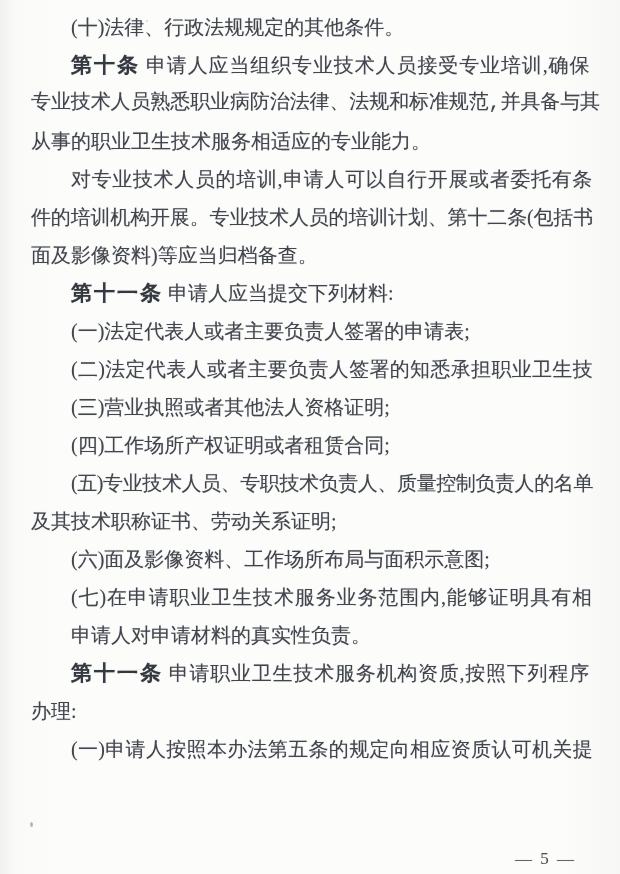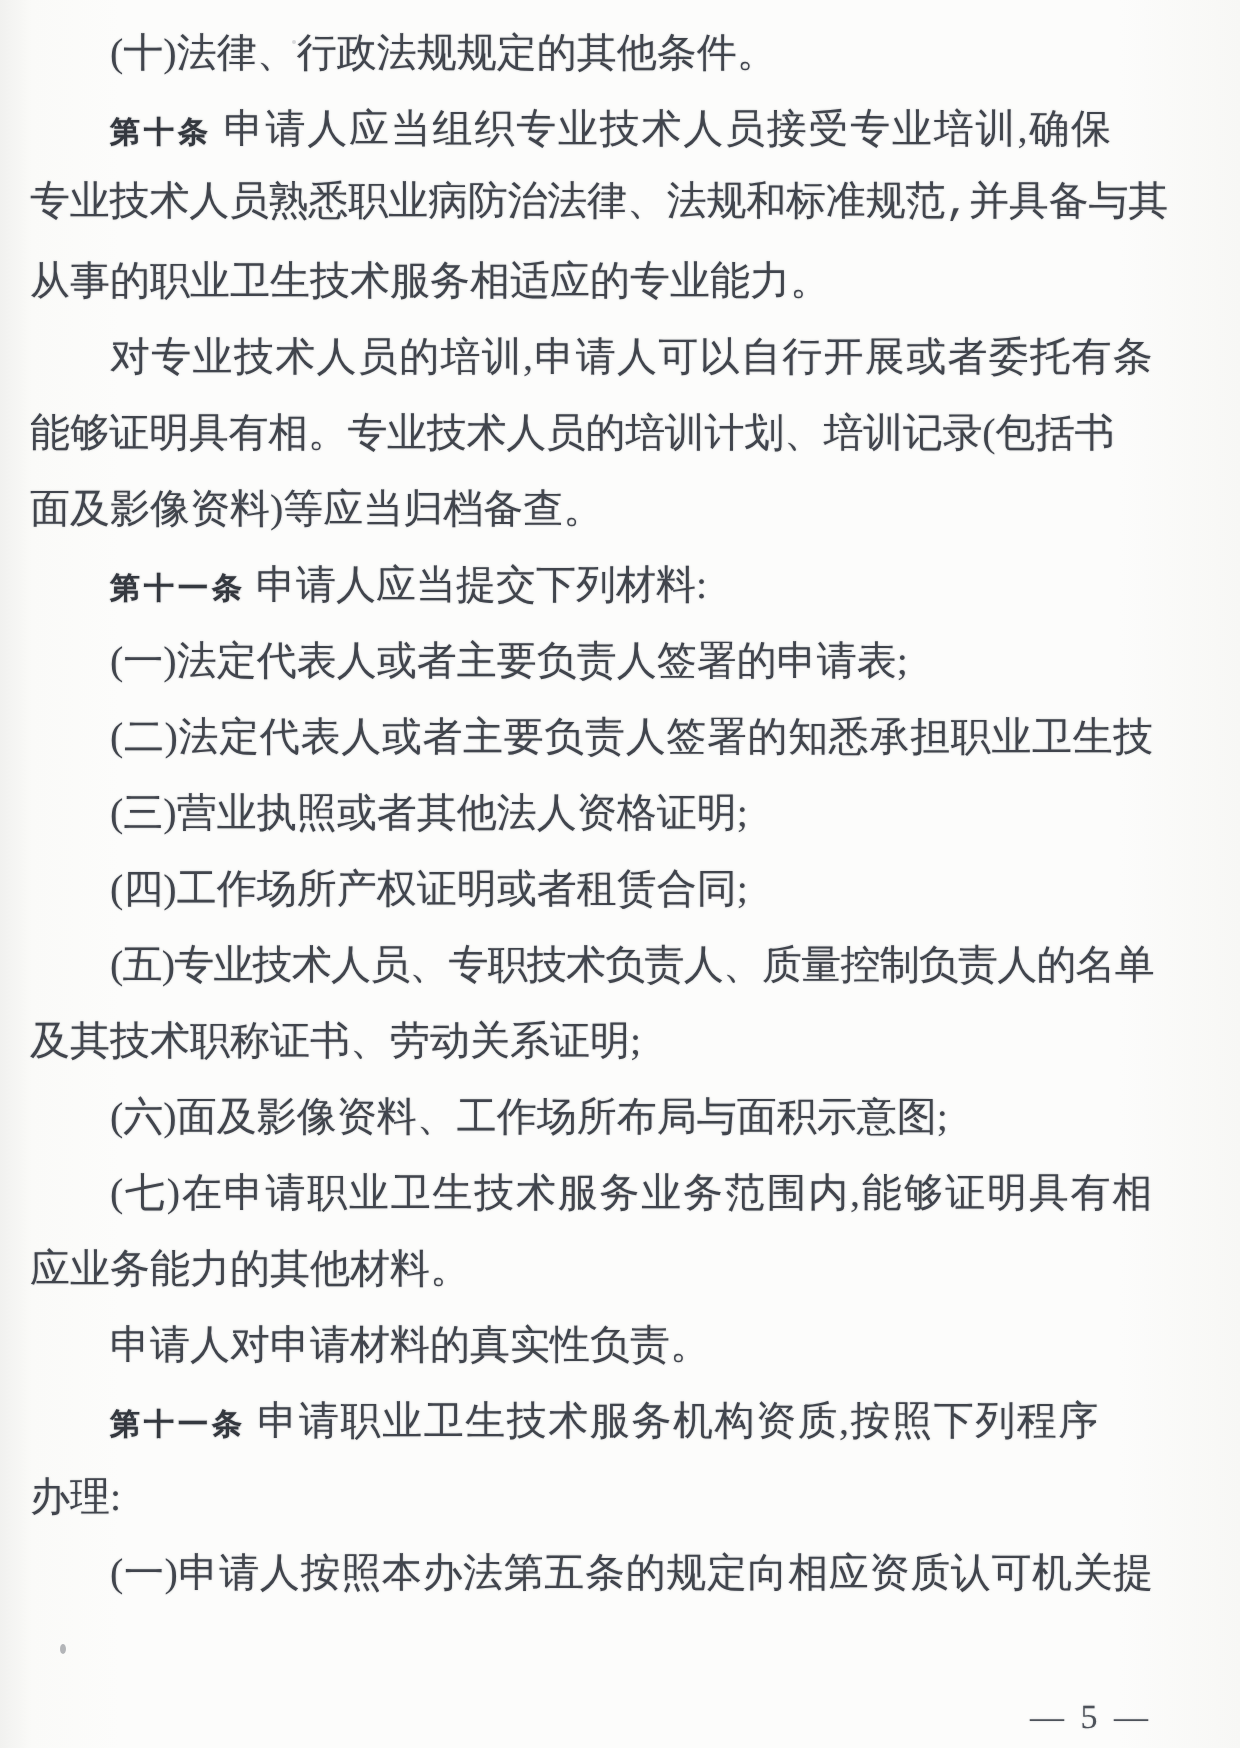--- a/index.html
+++ b/index.html
@@ -17,38 +17,38 @@
     position: relative;
     width: 620px;
     height: 874px;
     
     background:
       linear-gradient(90deg, #f1f1ef 0px, #fafaf8 16px, #fcfcfb 60px, #fcfcfb 560px, #f7f7f5 620px),
       #fcfcfb;
   }
   .doc-body {
     position: absolute;
-    left: 15px;
+    left: 31px;
     top: 8px;
     width: 562px;
   }
   .line {
     height: 38px;
     line-height: 38px;
     font-size: 20px;
     color: #41454d;
     white-space: nowrap;
     text-shadow: 0 0 1px rgba(65, 70, 78, 0.35);
   }
   .line.indent {
     text-indent: 40px;
   }
   .seg.b {
     font-weight: bold;
-    font-size: 15px;
+    font-size: 21px;
     letter-spacing: 2px;
     color: #34383f;
     text-shadow: 0 0 1px rgba(50, 54, 62, 0.45);
   }
   .footer {
     position: absolute;
     top: 846px;
     right: 44px;
     height: 26px;
     line-height: 26px;
@@ -68,32 +68,31 @@
 </head>
 <body>
 
 <div class="page">
   <div class="doc-body" id="doc-body">
       <div class="line indent"><span class="ink"><span class="seg">(十)法律、行政法规规定的其他条件。</span></span></div>
       <div class="line indent j" style="letter-spacing: 0.884615px;"><span class="ink"><span class="seg b">第十条</span><span class="seg"> 申请人应当组织专业技术人员接受专业培训,确保</span></span></div>
       <div class="line cont j" style="letter-spacing: -0.103448px; font-family: Liberation Mono, monospace;"><span class="ink"><span class="seg">专业技术人员熟悉职业病防治法律、法规和标准规范,并具备与其</span></span></div>
       <div class="line cont"><span class="ink"><span class="seg">从事的职业卫生技术服务相适应的专业能力。</span></span></div>
       <div class="line indent j" style="letter-spacing: 0.653846px;"><span class="ink"><span class="seg">对专业技术人员的培训,申请人可以自行开展或者委托有条</span></span></div>
-      <div class="line cont j" style="letter-spacing: -0.161099px;"><span class="ink"><span class="seg">能够证明具有相。专业技术人员的培训计划、培训记录(包括书</span></span></div>
+      <div class="line cont j" style="letter-spacing: -0.161099px;"><span class="ink"><span class="seg">件的培训机构开展。专业技术人员的培训计划、第十二条(包括书</span></span></div>
       <div class="line cont"><span class="ink"><span class="seg">面及影像资料)等应当归档备查。</span></span></div>
       <div class="line indent"><span class="ink"><span class="seg b">第十一条</span><span class="seg"> 申请人应当提交下列材料:</span></span></div>
       <div class="line indent"><span class="ink"><span class="seg">(一)法定代表人或者主要负责人签署的申请表;</span></span></div>
       <div class="line indent j" style="letter-spacing: 0.321181px;"><span class="ink"><span class="seg">(二)法定代表人或者主要负责人签署的知悉承担职业卫生技</span></span></div>
       <div class="line indent"><span class="ink"><span class="seg">(三)营业执照或者其他法人资格证明;</span></span></div>
       <div class="line indent"><span class="ink"><span class="seg">(四)工作场所产权证明或者租赁合同;</span></span></div>
       <div class="line indent j" style="letter-spacing: -0.404576px;"><span class="ink"><span class="seg">(五)专业技术人员、专职技术负责人、质量控制负责人的名单</span></span></div>
       <div class="line cont"><span class="ink"><span class="seg">及其技术职称证书、劳动关系证明;</span></span></div>
       <div class="line indent"><span class="ink"><span class="seg">(六)面及影像资料、工作场所布局与面积示意图;</span></span></div>
       <div class="line indent j" style="letter-spacing: 0.876736px;"><span class="ink"><span class="seg">(七)在申请职业卫生技术服务业务范围内,能够证明具有相</span></span></div>
-      <div class="line cont"><span class="ink"><span class="seg">应业务能力的其他材料。</span></span></div>
       <div class="line indent"><span class="ink"><span class="seg">申请人对申请材料的真实性负责。</span></span></div>
       <div class="line indent j" style="letter-spacing: 0.769231px;"><span class="ink"><span class="seg b">第十一条</span><span class="seg"> 申请职业卫生技术服务机构资质,按照下列程序</span></span></div>
       <div class="line cont"><span class="ink"><span class="seg">办理:</span></span></div>
       <div class="line indent j" style="letter-spacing: 0.321181px;"><span class="ink"><span class="seg">(一)申请人按照本办法第五条的规定向相应资质认可机关提</span></span></div>
     </div>
   <div class="speck speck-a"></div>
   <div class="speck speck-b"></div>
   <div class="footer">— 5 —</div>
 </div>
 

